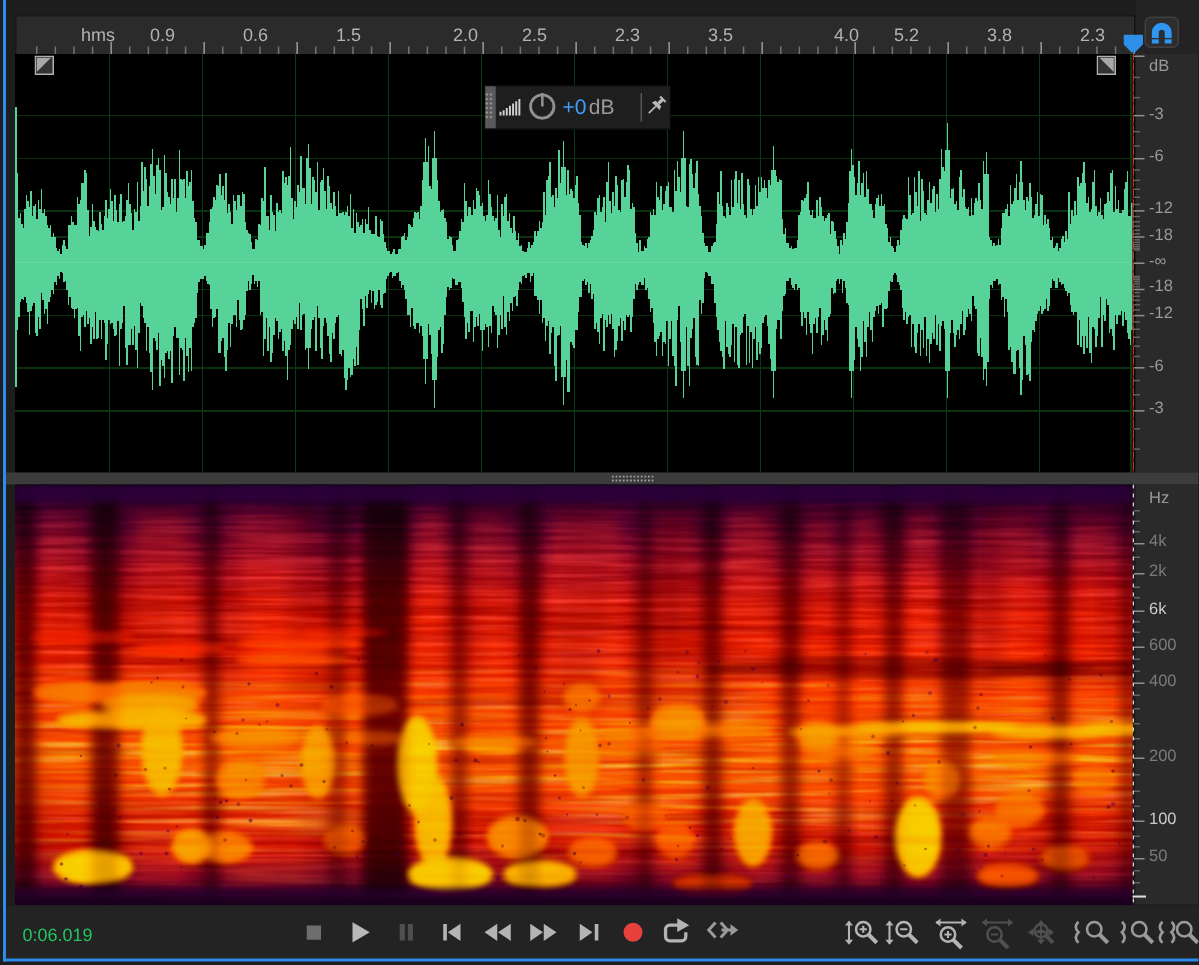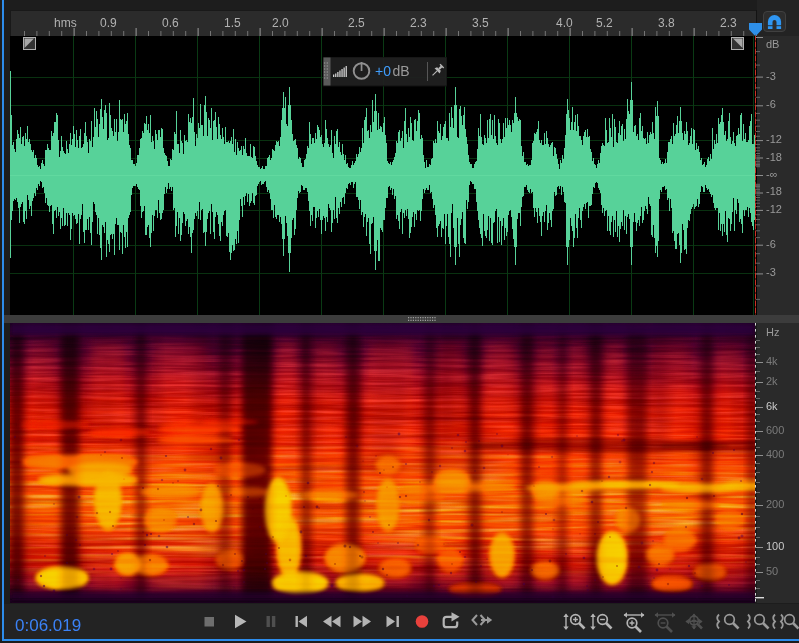--- a/index.html
+++ b/index.html
@@ -7,21 +7,21 @@
 .abs { position:absolute; }
 .rlab { position:absolute; top:5px; text-align:center; font-size:12px; color:#b2b2b2;padding-left:40px; }
 .slab { position:absolute; left:9px; font-size:11px; color:#999; }
 </style></head>
 <body>
 <div class="abs" style="left:10px;top:10px;width:747px;height:26px;background:#2b2b2b;border-left:1px solid #191919;border-top:1px solid #191919">
   <div class="rlab" style="left:3px;width:30px;text-align:left">hms</div>
   <div class="rlab" style="left:49px;width:28px">0.9</div>
     <div class="rlab" style="left:111px;width:28px">0.6</div>
     <div class="rlab" style="left:173px;width:28px">1.5</div>
-    <div class="rlab" style="left:221px;width:28px">2.0</div>
+    <div class="rlab" style="left:251px;width:28px">2.0</div>
     <div class="rlab" style="left:297px;width:28px">2.5</div>
     <div class="rlab" style="left:359px;width:28px">2.3</div>
     <div class="rlab" style="left:421px;width:28px">3.5</div>
     <div class="rlab" style="left:505px;width:28px">4.0</div>
     <div class="rlab" style="left:545px;width:28px">5.2</div>
     <div class="rlab" style="left:607px;width:28px">3.8</div>
     <div class="rlab" style="left:669px;width:28px">2.3</div>
     <div class="rlab" style="left:735px;width:11px">6.</div>
   <svg class="abs" style="left:0;top:0" width="747" height="26">
       <rect x="13.0" y="20" width="1" height="5" fill="#747474"></rect>
@@ -849,21 +849,21 @@
 <div class="abs" style="left:755.6px;top:10px;width:1.2px;height:13px;background:#131313"></div>
 <svg class="abs" style="left:23px;top:37px" width="13" height="13" viewBox="0 0 13 13">
   <rect x="0.5" y="0.5" width="12" height="12" fill="#333" stroke="#b0b0b0"></rect>
   <path d="M1.5 1.5 H11 L1.5 11 Z" fill="#a8a8a8"></path>
 </svg>
 <svg class="abs" style="left:731px;top:37px" width="13" height="13" viewBox="0 0 13 13">
   <rect x="0.5" y="0.5" width="12" height="12" fill="#333" stroke="#b0b0b0"></rect>
   <path d="M11.5 1.5 V11 L2 1.5 Z" fill="#a8a8a8"></path>
 </svg>
 <div class="abs" style="left:4px;top:604px;width:795px;height:35px;background:#232323">
-  <div class="abs" style="left:11px;top:12px;font-size:17px;color:#3b82f6">0:06.019</div>
+  <div class="abs" style="left:11px;top:12px;font-size:12px;color:#22c55e">0:06.019</div>
 </div>
 <svg class="abs" style="left:0;top:604px" width="799" height="35">
     <rect x="204.5" y="13" width="9.5" height="9.5" fill="#6e6e6e"></rect>
     <path d="M235 10.75L246.5 17.5L235 24.25Z" fill="#b8b8b8"></path>
     <rect x="266.5" y="12" width="3.4" height="11" fill="#4f4f4f"></rect>
     <rect x="271.9" y="12" width="3.4" height="11" fill="#4f4f4f"></rect>
     <rect x="295.5" y="12" width="2.4" height="11" fill="#b4b4b4"></rect>
     <path d="M307 11.75L298.5 17.5L307 23.25Z" fill="#b4b4b4"></path>
     <path d="M331.5 11.75L323.0 17.5L331.5 23.25Z" fill="#b4b4b4"></path>
     <path d="M340.5 11.75L332.0 17.5L340.5 23.25Z" fill="#b4b4b4"></path>

